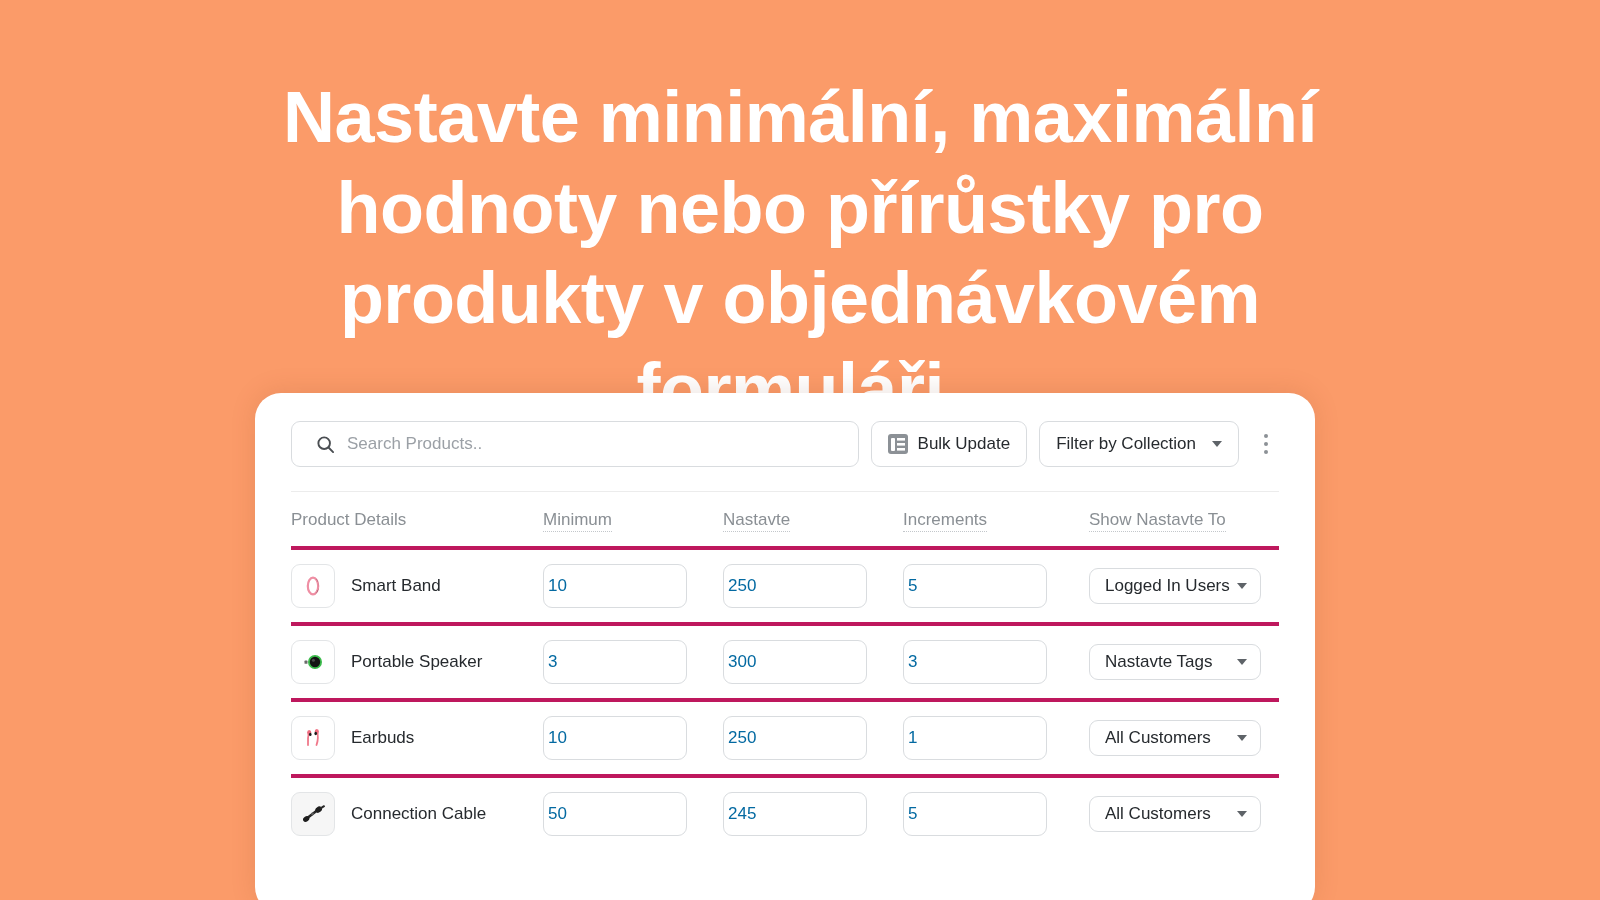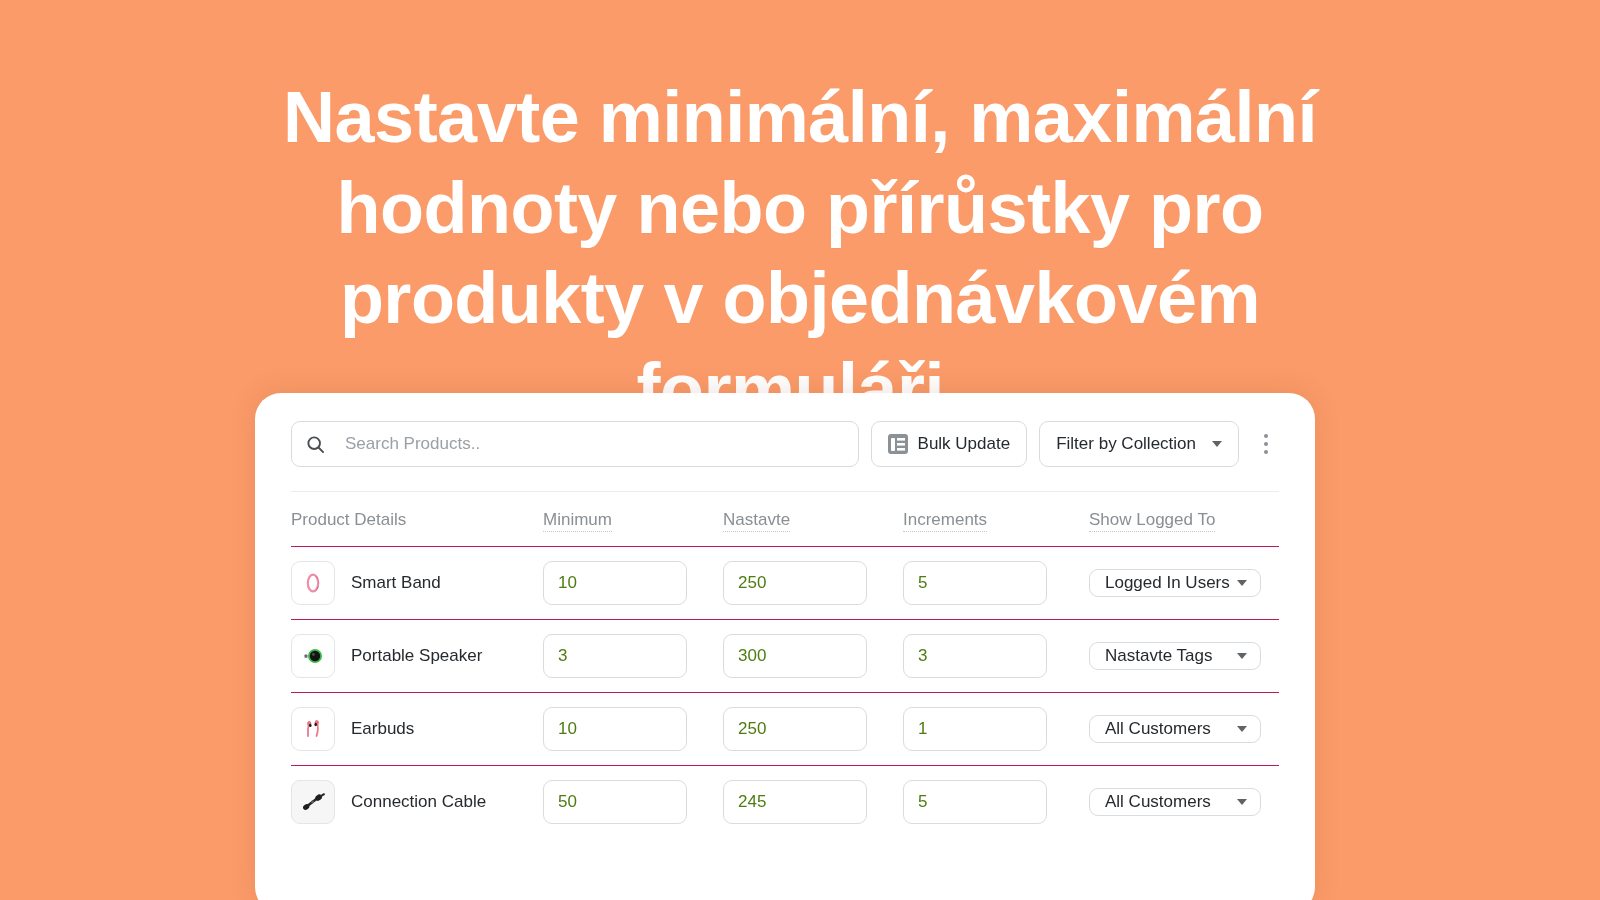--- a/index.html
+++ b/index.html
@@ -61,22 +61,22 @@
   }
 
   .search-box {
     flex: 1 1 auto;
     height: 46px;
     border: 1px solid #d9dcdf;
     border-radius: 9px;
     background: #ffffff;
     display: flex;
     align-items: center;
-    padding: 0 14px;
-    gap: 20px;
+    padding: 0 24px;
+    gap: 12px;
     min-width: 0;
   }
 
   .search-box svg { flex: 0 0 auto; display: block; }
 
   .search-input {
     border: 0;
     outline: 0;
     flex: 1 1 auto;
     font-family: "Liberation Sans", sans-serif;
@@ -172,21 +172,21 @@
     border-top: 1px solid #ececec;
     vertical-align: middle;
   }
 
   th .hdr-hint {
     border-bottom: 1.5px dotted #c3c7cb;
     padding-bottom: 2px;
   }
 
   table.grid td {
-    border-top: 1px solid #be185d;
+    border-top: 4px solid #be185d;
     padding: 14px 0;
     vertical-align: middle;
   }
 
   col.c-prod { width: 252px; }
   col.c-min  { width: 180px; }
   col.c-max  { width: 180px; }
   col.c-inc  { width: 186px; }
   col.c-show { width: 190px; }
 
@@ -215,28 +215,28 @@
   }
 
   .num-field {
     width: 144px;
     height: 44px;
     border: 1px solid #d9dcdf;
     border-radius: 9px;
     background: #ffffff;
     font-family: "Liberation Sans", sans-serif;
     font-size: 17px;
-    color: #4d7c0f;
-    padding: 0 14px;
+    color: #0369a1;
+    padding: 0 4px;
     outline: none;
   }
 
   .select-btn {
     width: 172px;
-    height: 28px;
+    height: 36px;
     border: 1px solid #d9dcdf;
     border-radius: 9px;
     background: #ffffff;
     display: flex;
     align-items: center;
     justify-content: space-between;
     padding: 0 13px 0 15px;
     font-size: 17px;
     color: #262a2e;
     cursor: pointer;
@@ -305,21 +305,21 @@
           <th>
             <span class="hdr-hint">Minimum</span>
           </th>
           <th>
             <span class="hdr-hint">Nastavte</span>
           </th>
           <th>
             <span class="hdr-hint">Increments</span>
           </th>
           <th>
-            <span class="hdr-hint">Show Logged To</span>
+            <span class="hdr-hint">Show Nastavte To</span>
           </th>
         </tr>
       </thead>
       <tbody>
 
         <tr>
           <td>
             <div class="prod-cell">
               <div class="thumb">
                 <svg width="30" height="30" viewBox="0 0 30 30">

